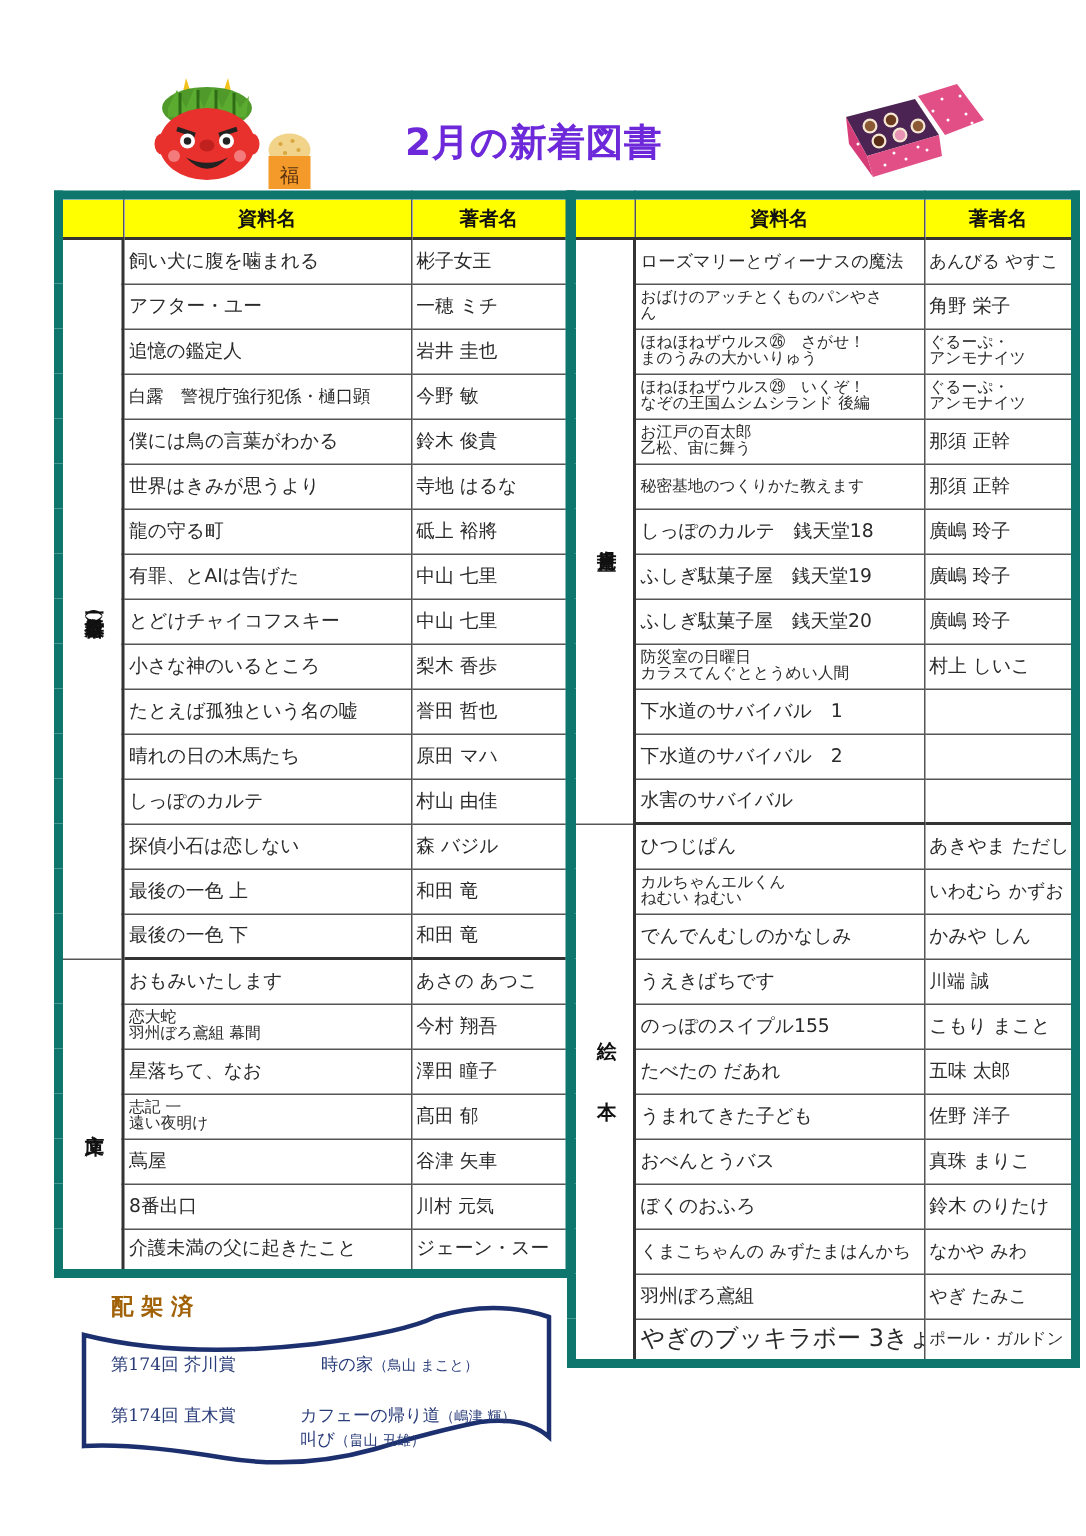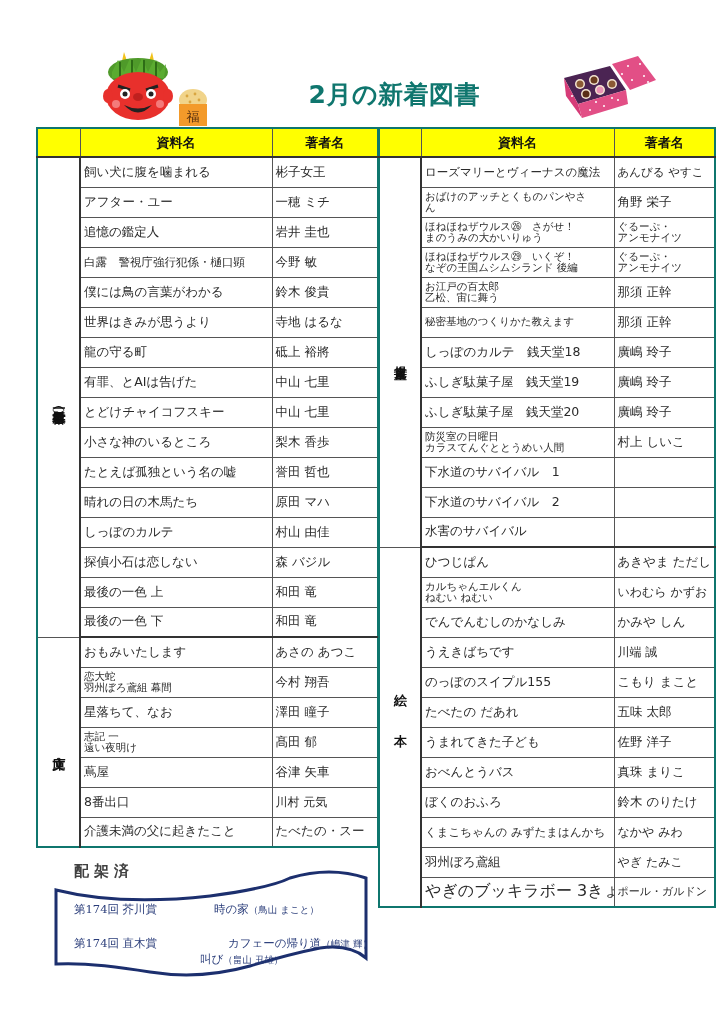--- a/index.html
+++ b/index.html
@@ -1,31 +1,31 @@
 <!DOCTYPE html>
 <html><head>
 <meta charset="utf-8">
 <style>
   * { box-sizing: border-box; margin: 0; padding: 0; }
   html, body { width: 724px; height: 1024px; background: #ffffff; overflow: hidden; }
   body { position: relative; font-family: "DejaVu Sans", "Liberation Sans", sans-serif; color: #222; }
 
   .page-title {
-    position: absolute; left: 270px; top: 78px; width: 210px; text-align: right;
-    font-size: 25px; font-weight: bold; color: #0f766e; letter-spacing: 0.5px;
+    position: absolute; left: 270px; top: 78px; width: 210px; text-align: left;
+    font-size: 25px; font-weight: bold; color: #6d28d9; letter-spacing: 0.5px;
   }
 
   
   .oni { position: absolute; left: 98px; top: 50px; width: 80px; height: 72px; }
   .fuku { position: absolute; left: 175px; top: 86px; width: 36px; height: 42px; }
   .choco { position: absolute; left: 560px; top: 52px; width: 100px; height: 66px; }
 
   table.books {
     position: absolute; border-collapse: collapse; table-layout: fixed;
-    border: 2px solid #0f766e;
+    border: 6px solid #0f766e;
     padding-left: 26px;
   }
   table.books td, table.books th {
     border: 1px solid #555; height: 30px; padding: 0 3px;
     font-size: 12.5px; font-weight: normal; color: #2a2a2a; white-space: nowrap; overflow: hidden;
   }
   table.books th {
     background: #ffff00; font-weight: bold; text-align: center; font-size: 13px; color: #111;
     height: 29px; border-bottom: 2px solid #333;
   }
@@ -39,21 +39,21 @@
 
   #left-table { left: 36px; top: 127px; width: 341px; }
   #right-table { left: 378px; top: 127px; width: 336px; }
 
   .sec-label { display: inline-block; writing-mode: vertical-rl; text-orientation: upright; }
 
   
   .banner { position: absolute; left: 50px; top: 862px; width: 330px; height: 120px; }
   .banner svg { position: absolute; left: 0; top: 0; }
   .banner-title {
-    position: absolute; left: 24px; top: 0px; font-size: 15px; font-weight: bold; color: #404040; letter-spacing: 5px;
+    position: absolute; left: 24px; top: 0px; font-size: 15px; font-weight: bold; color: #a16207; letter-spacing: 5px;
   }
   .award-row { position: absolute; font-size: 11.5px; color: #2a3d7a; font-family: "DejaVu Serif", "Liberation Serif", serif; }
   .award-row .small { font-size: 9.5px; }
 </style>
 </head>
 <body>
 
 <svg class="oni" viewBox="0 0 80 72">
   <polygon points="22,20 26,2 32,20" fill="#f2c21a"></polygon>
   <polygon points="48,20 54,2 58,20" fill="#f2c21a"></polygon>
@@ -225,21 +225,21 @@
     <tr>
         <td>蔦屋</td>
         <td>谷津 矢車</td>
       </tr>
     <tr>
         <td>8番出口</td>
         <td class="auth-small">川村 元気</td>
       </tr>
     <tr>
         <td>介護未満の父に起きたこと</td>
-        <td>たべたの・スー</td>
+        <td>ジェーン・スー</td>
       </tr>
   </tbody>
 </table>
 
 <table class="books" id="right-table">
   <colgroup>
       <col style="width:42px">
       <col style="width:193px">
       <col style="width:101px">
     </colgroup>
@@ -391,16 +391,16 @@
   </div>
   <div class="award-row" style="left:164px; top:40px;">
     <span>時の家</span><span class="small">（鳥山 まこと）</span>
   </div>
   <div class="award-row" style="left:150px; top:57px;margin-top:33px;">
     <span>叫び</span><span class="small">（畠山 丑雄）</span>
   </div>
   <div class="award-row" style="left:24px; top:74px;">
     <span>第174回 直木賞</span>
   </div>
-  <div class="award-row" style="left:150px; top:74px;margin-left:28px;">
+  <div class="award-row" style="left:150px; top:74px;">
     <span>カフェーの帰り道</span><span class="small">（嶋津 輝）</span>
   </div>
 </div>
 
 </body></html>

